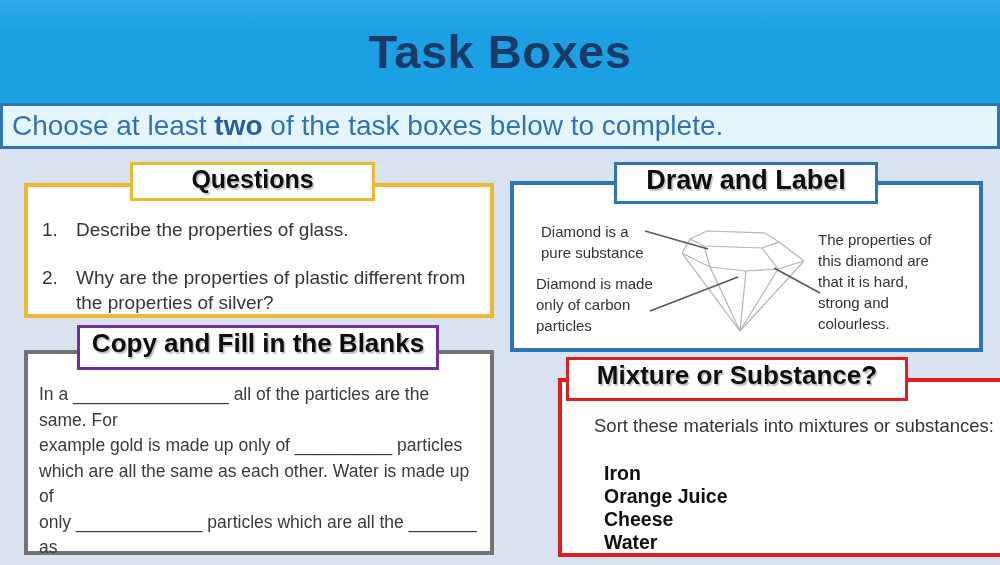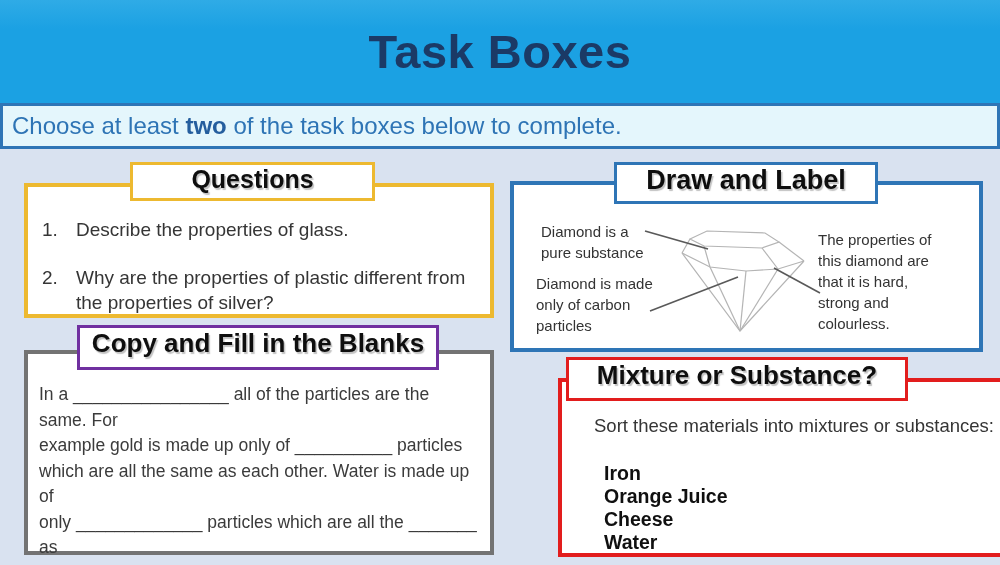--- a/index.html
+++ b/index.html
@@ -15,21 +15,21 @@
     background:linear-gradient(180deg,#2FABE6 0%, #1BA1E3 28%, #1BA1E3 100%);
     display:flex; align-items:center; justify-content:center;
   }
   .header .title {
     font-size:47px; font-weight:bold; color:#1B3A66; letter-spacing:0.5px;
   }
   .subtitle-bar {
     position:absolute; left:0; top:103px; width:1000px; height:46px;
     background:#E4F6FC; border:3px solid #2E75B6; box-sizing:border-box;
     display:flex; align-items:center; padding-left:9px;
-    font-size:24px; color:#2E74B5;
+    font-size:28px; color:#2E74B5;
   }
   .subtitle-bar b { color:#255E9E; }
 
   
   .box {
     position:absolute; background:#FFFFFF; box-sizing:border-box; z-index:1;
   }
   .tab {
     position:absolute; background:#FFFFFF; box-sizing:border-box; z-index:3;
     display:flex; align-items:flex-start; justify-content:center;

